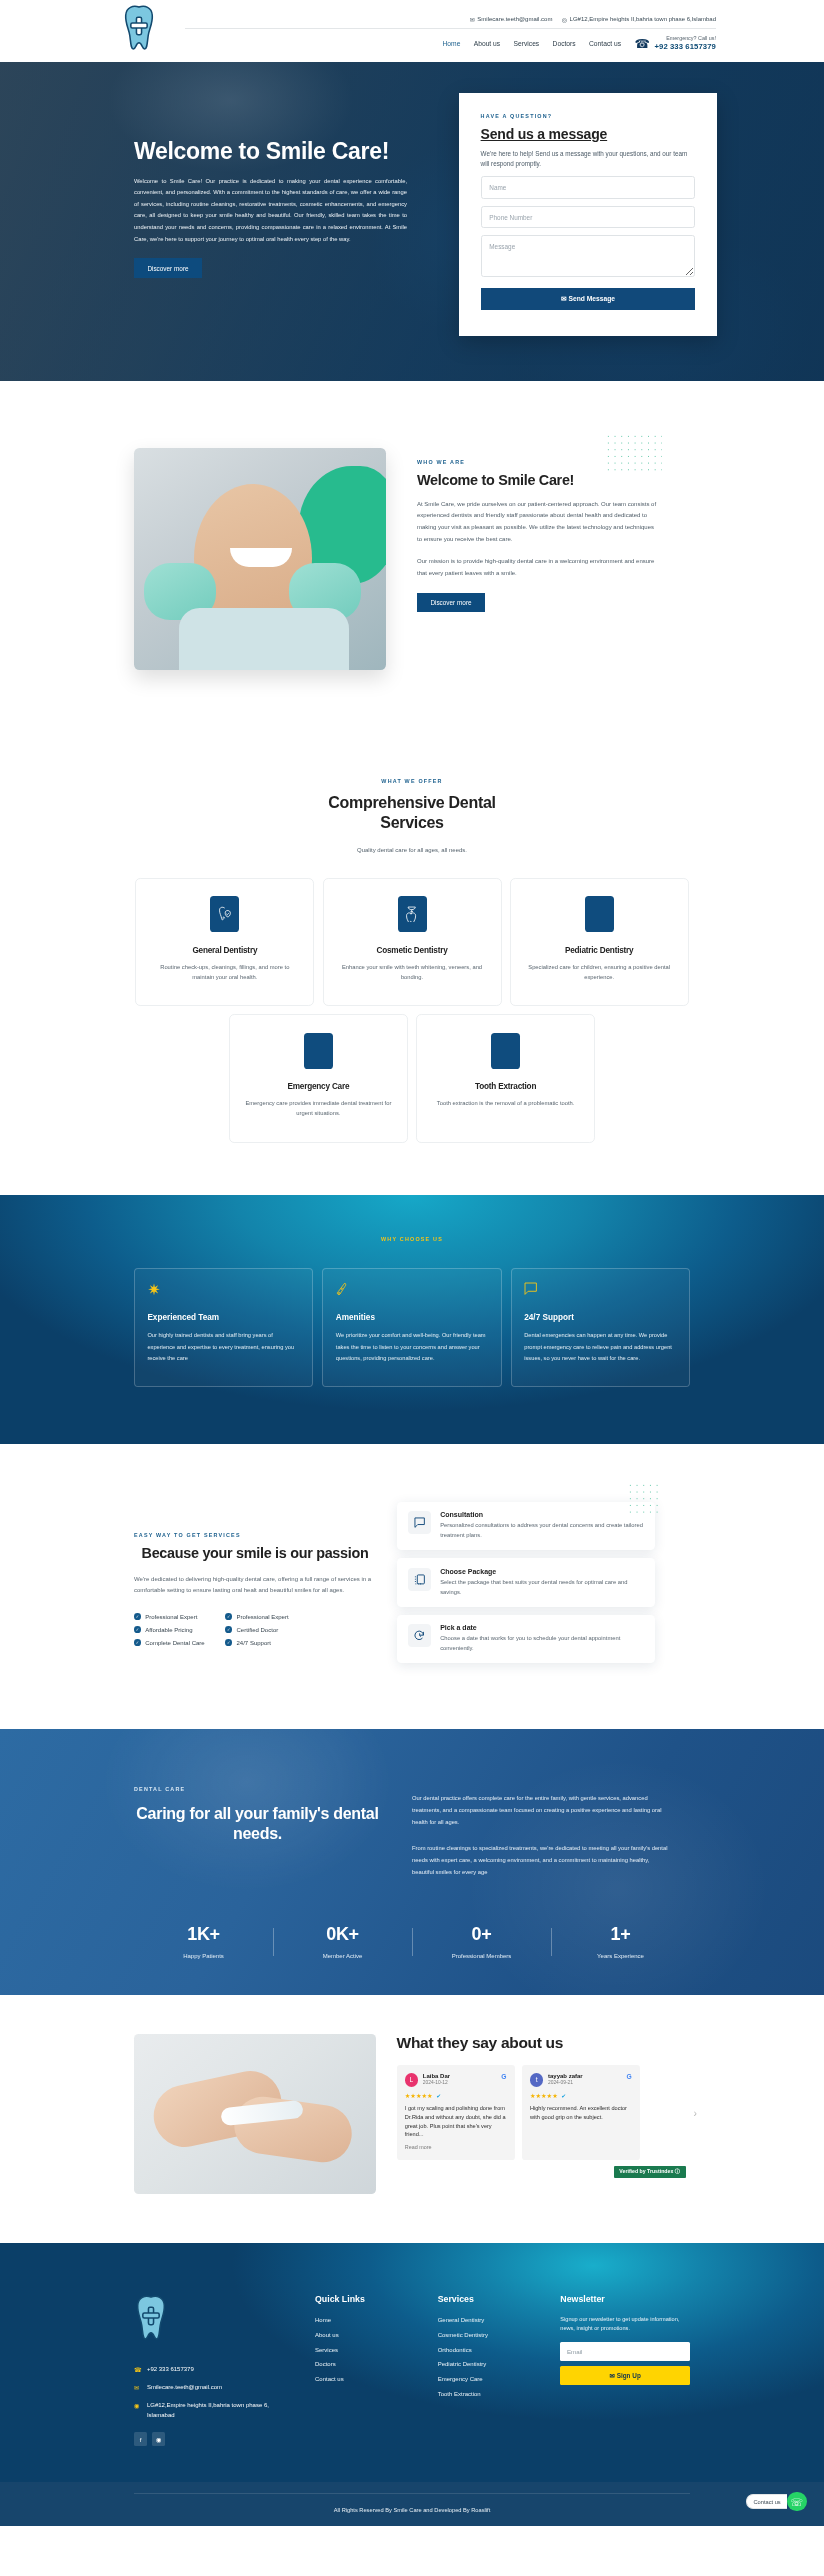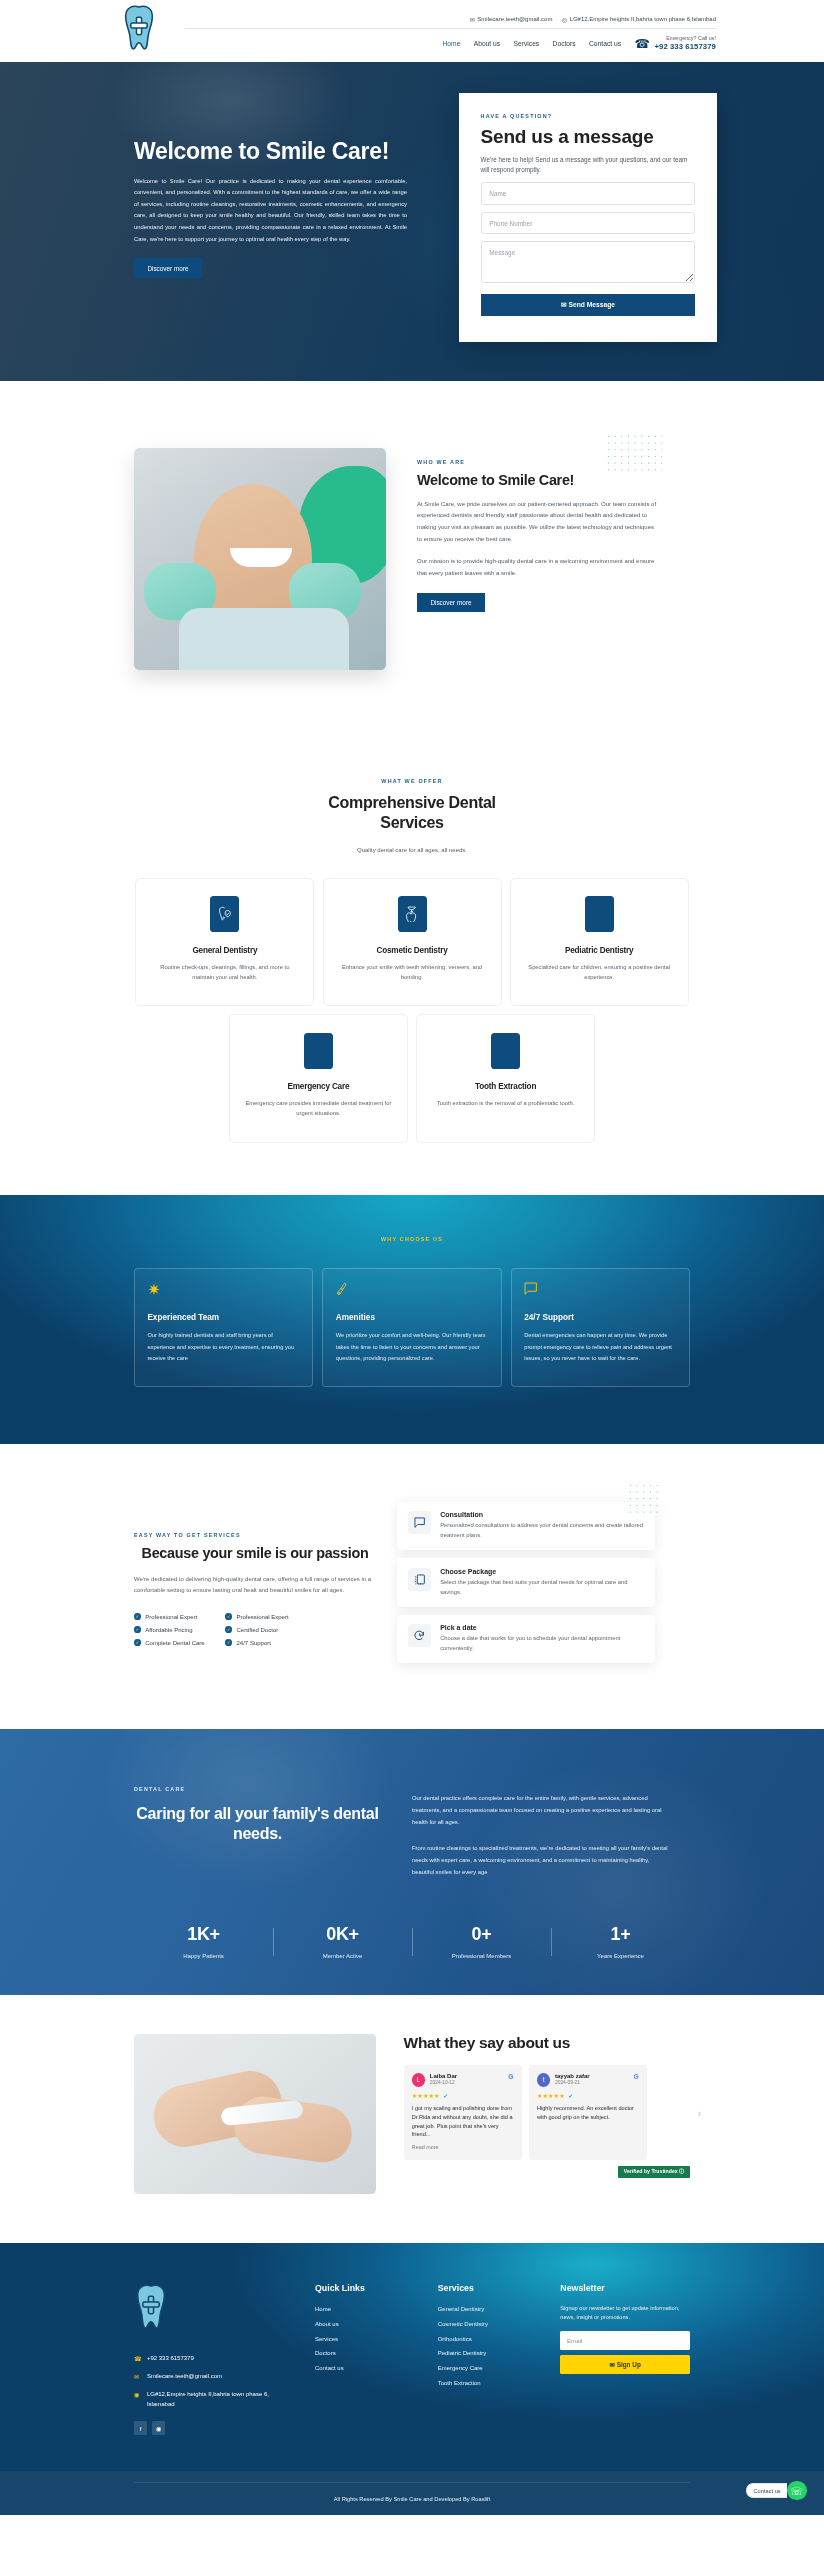--- a/index.html
+++ b/index.html
@@ -67,21 +67,21 @@
     display:inline-block; background:#0d4b7e; color:#fff; border:none;
     font-size:6.4px; padding:6.2px 13.4px; margin-top:13.4px; cursor:pointer;
     font-family:inherit;
   }
   
   .form-card {
     position:absolute; right:-27px; top:31px; width:258px; background:#fff;
     padding:19.6px 21.6px 26px; box-shadow:0 7.2px 20.6px rgba(0,0,0,.22);
   }
   .eyebrow-blue { color:#1b5f8d; font-size:5.4px; letter-spacing:1.2px; font-weight:600; }
-  .form-card h2 { font-size:19px; margin-top:7.2px; letter-spacing:-0.2px; }
+  .form-card h2 { font-size:14px; margin-top:7.2px; letter-spacing:-0.2px;text-decoration:underline; }
   .form-card .sub { font-size:6.3px; color:#4b5a66; line-height:1.6; margin-top:7.2px; }
   .form-card input, .form-card textarea {
     width:100%; border:0.5px solid #dfe3e6; border-radius:2.6px; padding:6.7px 7.7px;
     font-size:6.4px; margin-top:7.2px; font-family:inherit; color:#333; background:#fff;
   }
   .form-card textarea { height:42px; resize:vertical; }
   .form-card input::placeholder, .form-card textarea::placeholder { color:#9aa4ad; }
   .send-btn {
     width:100%; background:#11497a; color:#fff; border:none; padding:7.2px 0;
     font-size:6.7px; font-weight:bold; margin-top:8.2px; cursor:pointer; font-family:inherit;
@@ -245,21 +245,21 @@
   }
   .testi-photo .hand1, .testi-photo .hand2 {
     position:absolute; background:linear-gradient(150deg,#f0d3bb,#dcb294); border-radius:31px;
   }
   .testi-photo .hand1 { left:8%; top:28%; width:129px; height:62px; transform:rotate(-12deg); }
   .testi-photo .hand2 { right:10%; top:42%; width:118px; height:57px; transform:rotate(8deg); }
   .testi-photo .tube {
     position:absolute; left:36%; top:44%; width:82px; height:17.5px; border-radius:9.3px;
     background:linear-gradient(90deg,#ffffff,#e6eef2); transform:rotate(-6deg);
   }
-  .testi-right { width:289px;margin-left:7px; }
+  .testi-right { width:289px; }
   .testi-right h2 { font-size:15.5px; letter-spacing:-0.3px; }
   .review-row { display:flex; gap:7.2px; margin-top:13.4px; position:relative; }
   .review {
     width:118px; background:#f4f4f4; border-radius:3.1px; padding:8.2px 8.2px 9.3px;
   }
   .rv-head { display:flex; align-items:flex-start; gap:4.6px; }
   .rv-av {
     width:13.4px; height:13.4px; border-radius:50%; color:#fff; font-size:6.7px;
     display:flex; align-items:center; justify-content:center; flex:none;
   }
@@ -277,21 +277,21 @@
   .trust {
     margin-top:6.2px; margin-left:auto; width:max-content; background:#1a7a4f; color:#fff;
     font-size:5.2px; font-weight:bold; padding:2.6px 5.7px; border-radius:1px;
   }
 
   
   .footer {
     background:radial-gradient(ellipse 361px 155px at 72% 8%, #19aecb 0%, #1383ab 30%, #0d5c8b 62%, #0b3f68 100%);
     padding:36px 0 0; position:relative;
   }
-  .footer-inner { width:556px; margin:4px auto; display:flex; gap:33px; }
+  .footer-inner { width:556px; margin:15px auto; display:flex; gap:33px; }
   .f-brand { width:170px; }
   .f-logo { width:34px; height:47px; margin-bottom:24px; }
   .f-contact { display:flex; flex-direction:column; gap:8.8px; }
   .f-ci { display:flex; gap:5.7px; align-items:flex-start; color:#fff; font-size:6px; line-height:1.55; }
   .f-ci .ic { color:#f5c517; font-size:6.2px; flex:none; width:7.2px; }
   .f-social { display:flex; gap:4.6px; margin-top:12.4px; }
   .f-social span {
     width:13.4px; height:13.4px; background:rgba(255,255,255,.14); border-radius:1.5px; color:#fff;
     display:flex; align-items:center; justify-content:center; font-size:6.2px;
   }

